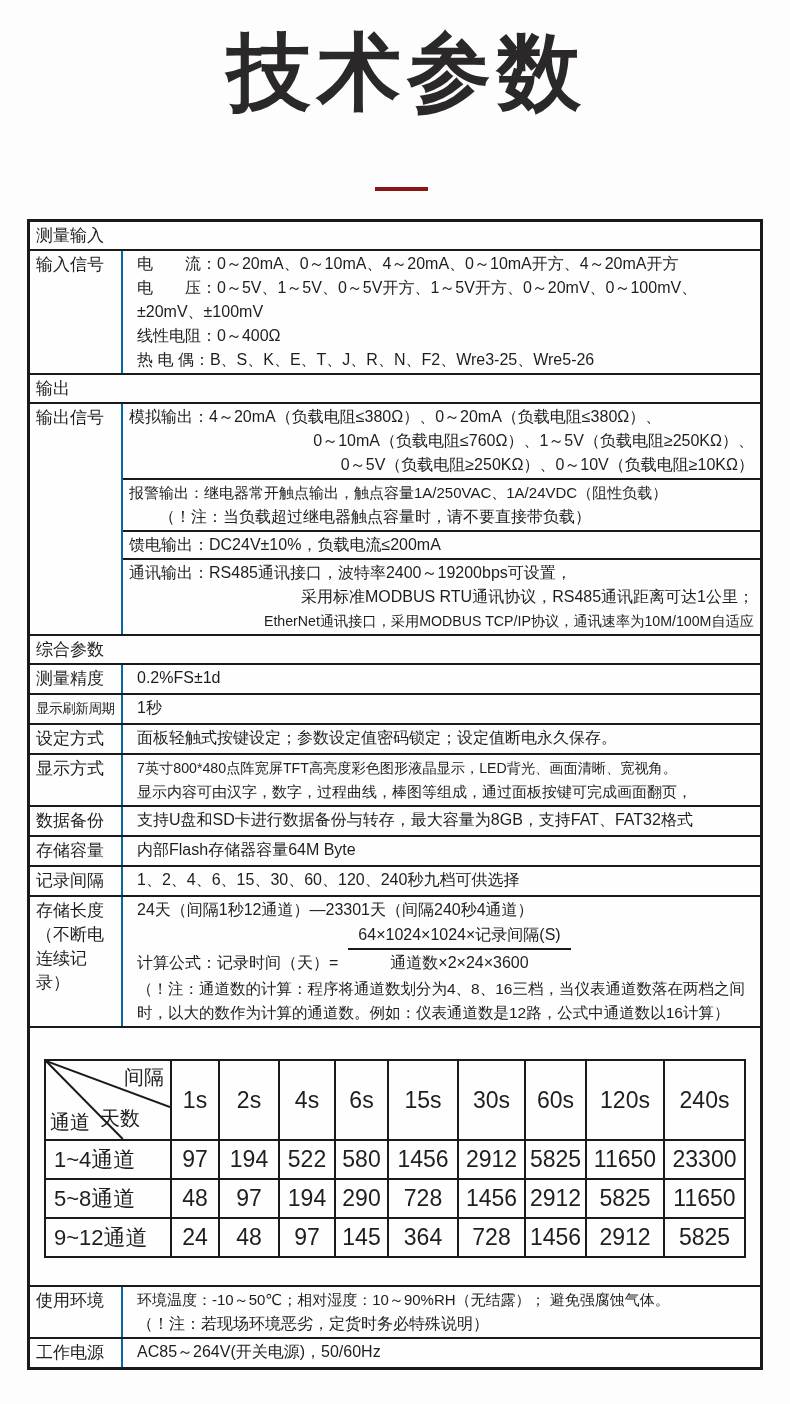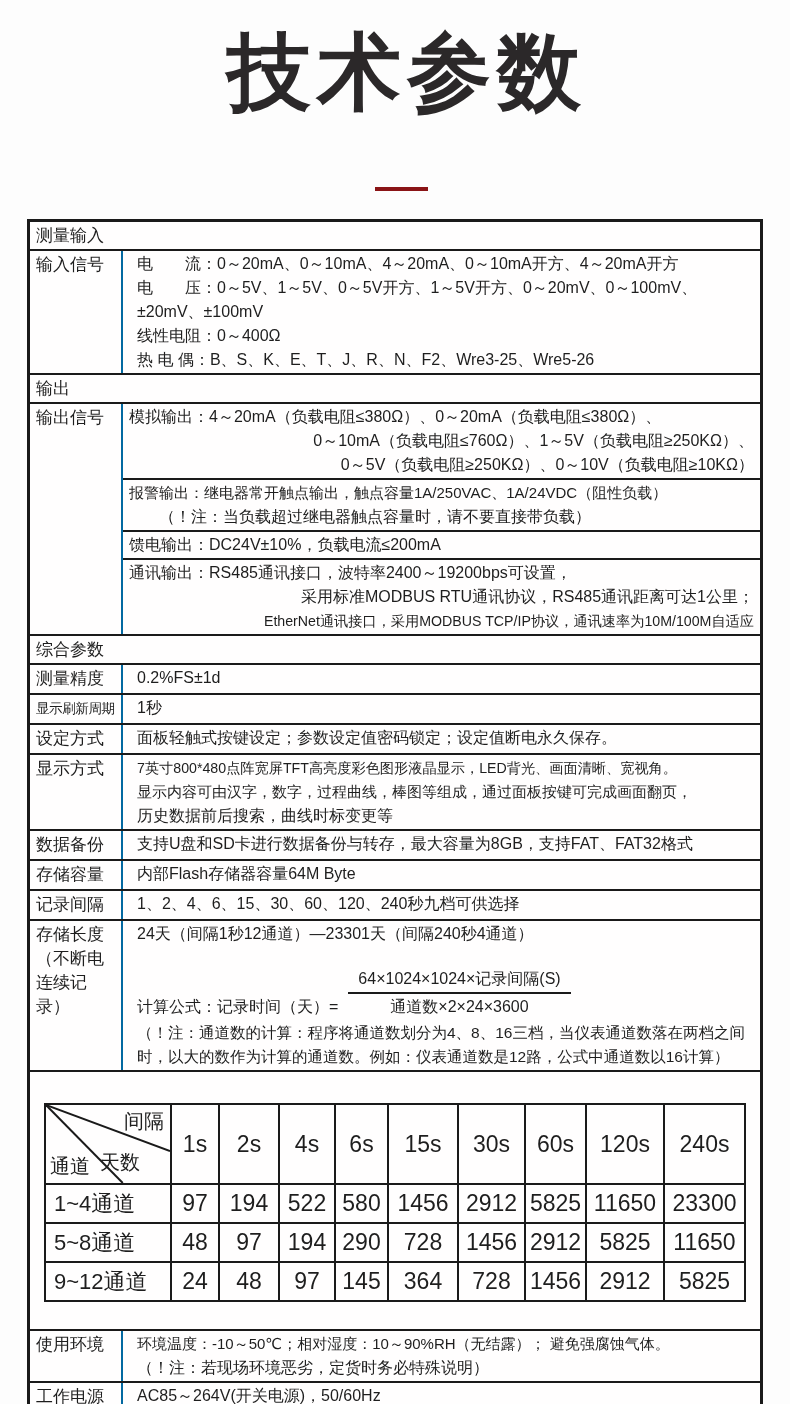--- a/index.html
+++ b/index.html
@@ -22,21 +22,21 @@
   .blk{padding:1px 6px 1px 6px;font-size:16px;line-height:24px;}
   .blk.bt{border-top:2px solid #1a1a1a;}
   .line{white-space:nowrap;}
   .ind{padding-left:85px;text-align:right;}
   .ind2{padding-left:30px;}
   .s15{font-size:15px;}
   .s14{font-size:14.2px;}
 
   .formula{display:flex;align-items:flex-end;margin:1px 0 2px 0;}
   .frac{display:inline-block;text-align:center;margin-left:10px;}
-  .frac .num{border-bottom:2px solid #1a1a1a;padding:0 10px 1px 10px;margin-top:20px;}
+  .frac .num{border-bottom:2px solid #1a1a1a;padding:0 10px 1px 10px;}
   .frac .den{padding-top:1px;}
   .note{font-size:15.5px;line-height:24px;}
 
   .matrix-wrap{padding:31px 0 27px 14px;}
   table.matrix{border-collapse:collapse;font-size:23px;table-layout:fixed;width:700px;}
   .matrix td,.matrix th{border:2px solid #1a1a1a;text-align:center;padding:0;
         font-weight:normal;overflow:hidden;}
   .matrix .hrow td,.matrix .hrow th{height:78px;}
   .matrix .drow td{height:37px;border-radius:14px;}
   .matrix .rowlab{text-align:left;padding-left:8px;font-size:22px;white-space:nowrap;}
@@ -115,21 +115,20 @@
     <div class="r">
       <div class="lab">设定方式</div>
       <div class="con">面板轻触式按键设定；参数设定值密码锁定；设定值断电永久保存。</div>
     </div>
 
     <div class="r">
       <div class="lab">显示方式</div>
       <div class="con">
         <div class="line s14">7英寸800*480点阵宽屏TFT高亮度彩色图形液晶显示，LED背光、画面清晰、宽视角。</div>
         <div class="line s15">显示内容可由汉字，数字，过程曲线，棒图等组成，通过面板按键可完成画面翻页，</div>
-        <div class="line">历史数据前后搜索，曲线时标变更等</div>
       </div>
     </div>
 
     <div class="r">
       <div class="lab">数据备份</div>
       <div class="con">支持U盘和SD卡进行数据备份与转存，最大容量为8GB，支持FAT、FAT32格式</div>
     </div>
 
     <div class="r">
       <div class="lab">存储容量</div>

